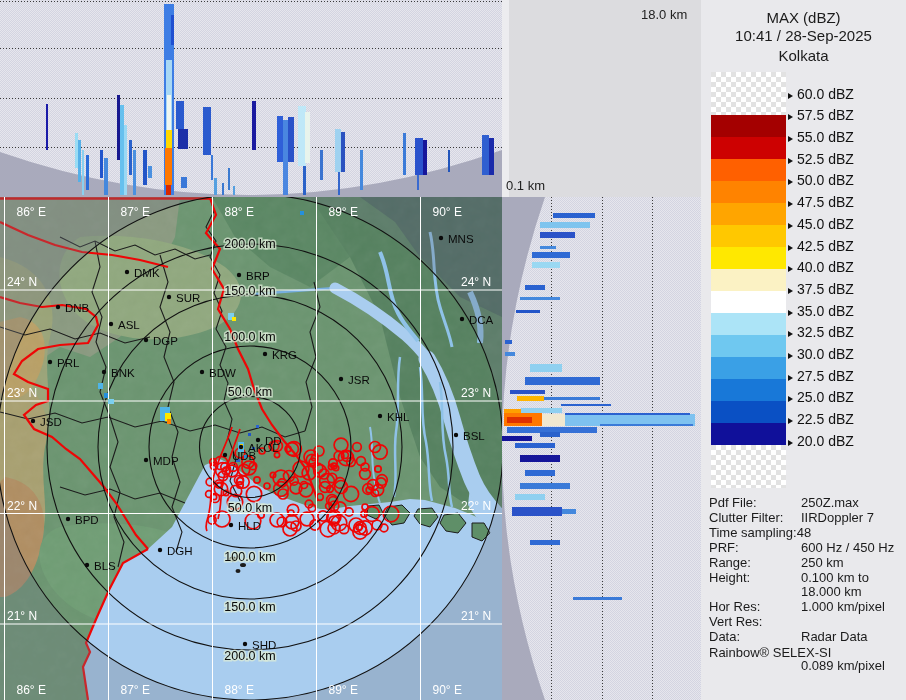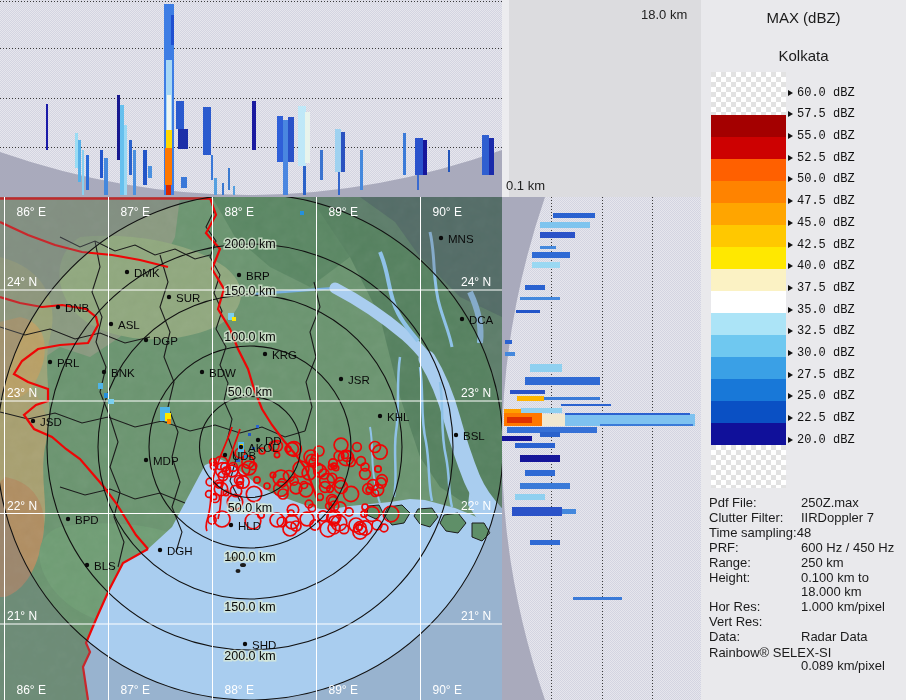--- a/index.html
+++ b/index.html
@@ -1,18 +1,18 @@
 <!DOCTYPE html>
 <html><head><meta charset="utf-8"><title>MAX (dBZ)</title>
 <style>
 html,body{margin:0;padding:0;}
 #wrap{position:relative;width:906px;height:700px;overflow:hidden;background:#e9e9ec;font-family:"Liberation Sans",sans-serif;}
 .abs{position:absolute;}
 .checker{background-image:repeating-conic-gradient(#ffffff 0% 25%, #e2e2e2 0% 50%);background-size:10px 10px;}
-.leglab{position:absolute;font-size:12px;color:#111;white-space:nowrap;font-family:Liberation Mono, monospace;}
+.leglab{position:absolute;font-size:14px;color:#111;white-space:nowrap;}
 .tri{display:inline-block;width:0;height:0;border-left:5px solid #111;border-top:3.5px solid transparent;border-bottom:3.5px solid transparent;margin-right:4px;}
 .mt{position:absolute;font-size:13px;color:#1b1b1b;white-space:nowrap;}
 .title{position:absolute;font-size:15px;color:#1b1b1b;width:205px;left:701px;text-align:center;}
 .kmlab{position:absolute;font-size:13px;color:#222;}
 .stn{font-size:11.5px;fill:#0a0a0a;font-family:"Liberation Sans",sans-serif;}
 .ringlab{font-size:12.5px;fill:#0a0a0a;text-anchor:middle;font-family:"Liberation Sans",sans-serif;paint-order:stroke;stroke:rgba(220,235,215,0.75);stroke-width:3px;}
 .coordlab{font-size:12px;fill:#ffffff;font-family:"Liberation Sans",sans-serif;}
 </style></head>
 <body>
 <div id="wrap">
@@ -449,20 +449,21 @@
         <rect x="18" y="286" width="50" height="6" fill="#3a7ad8"></rect>
         <rect x="13" y="297" width="30" height="6" fill="#8fd0f0"></rect>
         <rect x="10" y="310" width="50" height="9" fill="#2a52c8"></rect>
         <rect x="60" y="312" width="14" height="5" fill="#4488dd"></rect>
         <rect x="28" y="343" width="30" height="5" fill="#2f6ad4"></rect>
         <rect x="71" y="400" width="49" height="3" fill="#3a7ad8"></rect>
         <rect x="3" y="143" width="7" height="4" fill="#2a62d0"></rect>
         <rect x="3" y="155" width="10" height="4" fill="#4488dd"></rect>
 </svg></div>
 <div class="title" style="top:9px;">MAX (dBZ)</div>
+<div class="title" style="top:27px;">10:41 / 28-Sep-2025</div>
 <div class="title" style="top:47px;">Kolkata</div>
 <div class="kmlab" style="left:641px;top:7px;">18.0 km</div>
 <div class="kmlab" style="left:506px;top:178px;">0.1 km</div>
 <div class="abs checker" style="left:711px;top:72px;width:75px;height:43px;"></div>
     <div class="abs" style="left:711px;top:115px;width:75px;height:22px;background:#a40000"></div>
     <div class="abs" style="left:711px;top:137px;width:75px;height:22px;background:#cd0101"></div>
     <div class="abs" style="left:711px;top:159px;width:75px;height:22px;background:#ff6000"></div>
     <div class="abs" style="left:711px;top:181px;width:75px;height:22px;background:#ff8300"></div>
     <div class="abs" style="left:711px;top:203px;width:75px;height:22px;background:#ffa500"></div>
     <div class="abs" style="left:711px;top:225px;width:75px;height:22px;background:#ffc800"></div>

